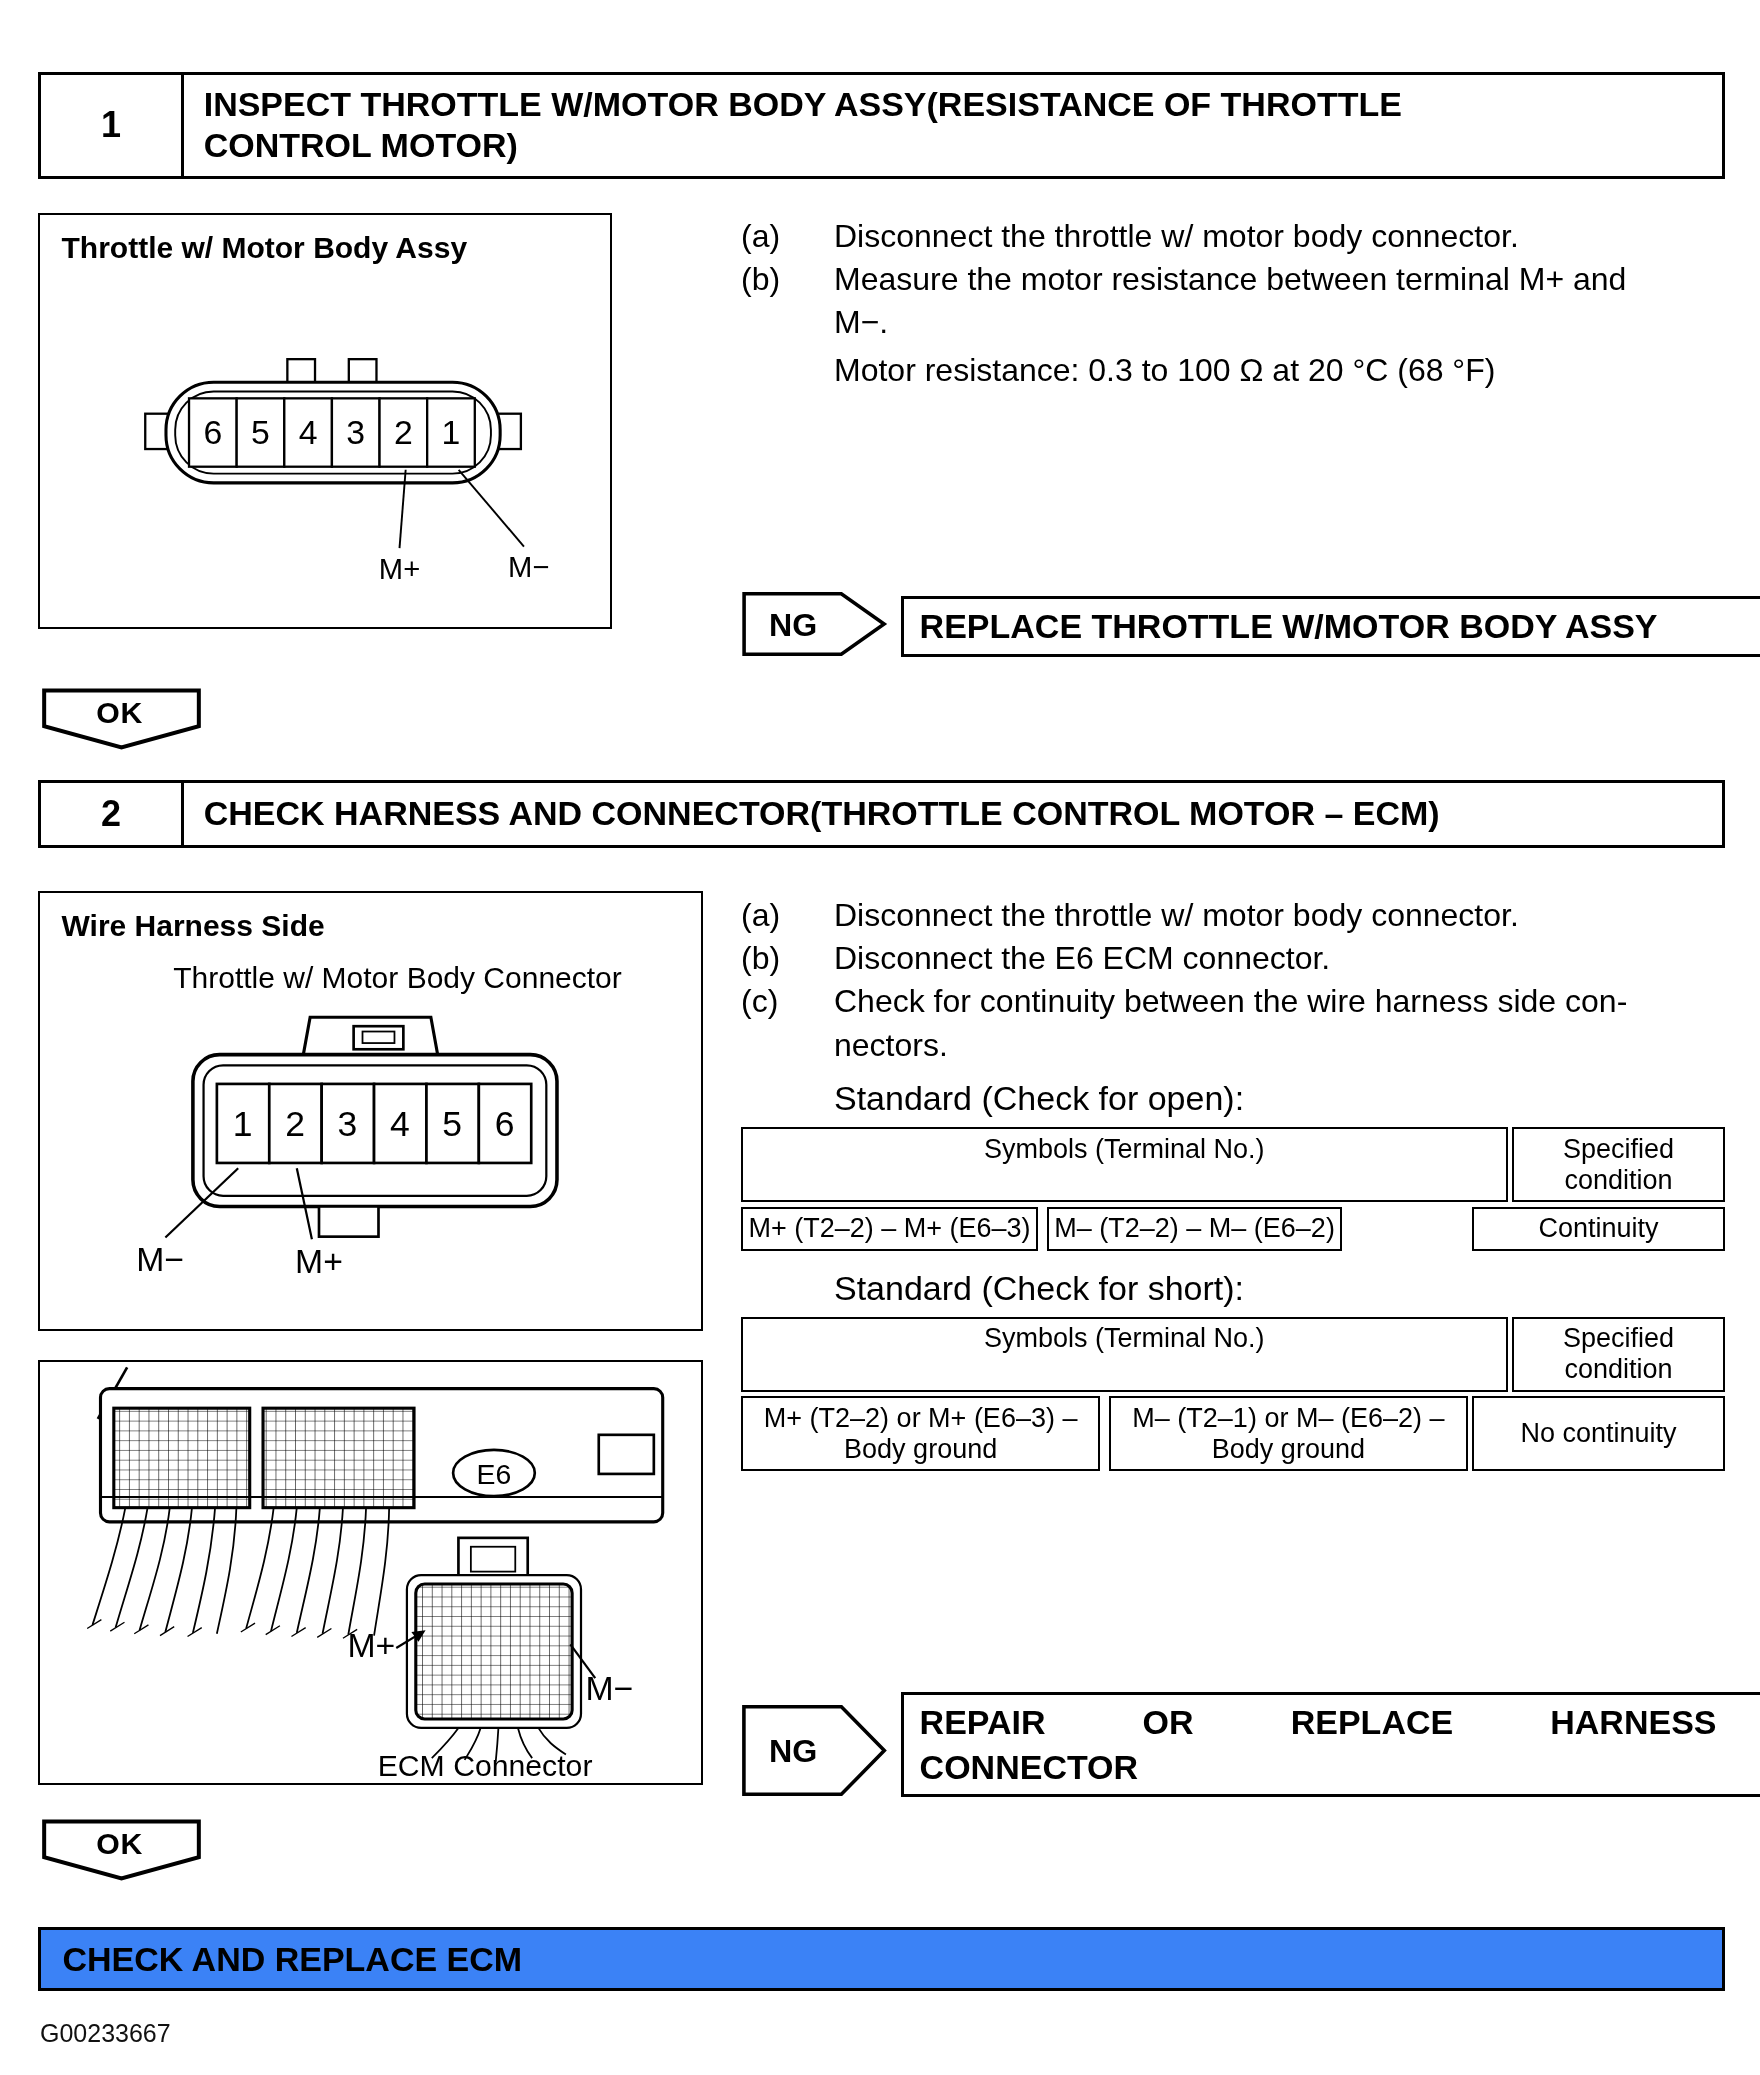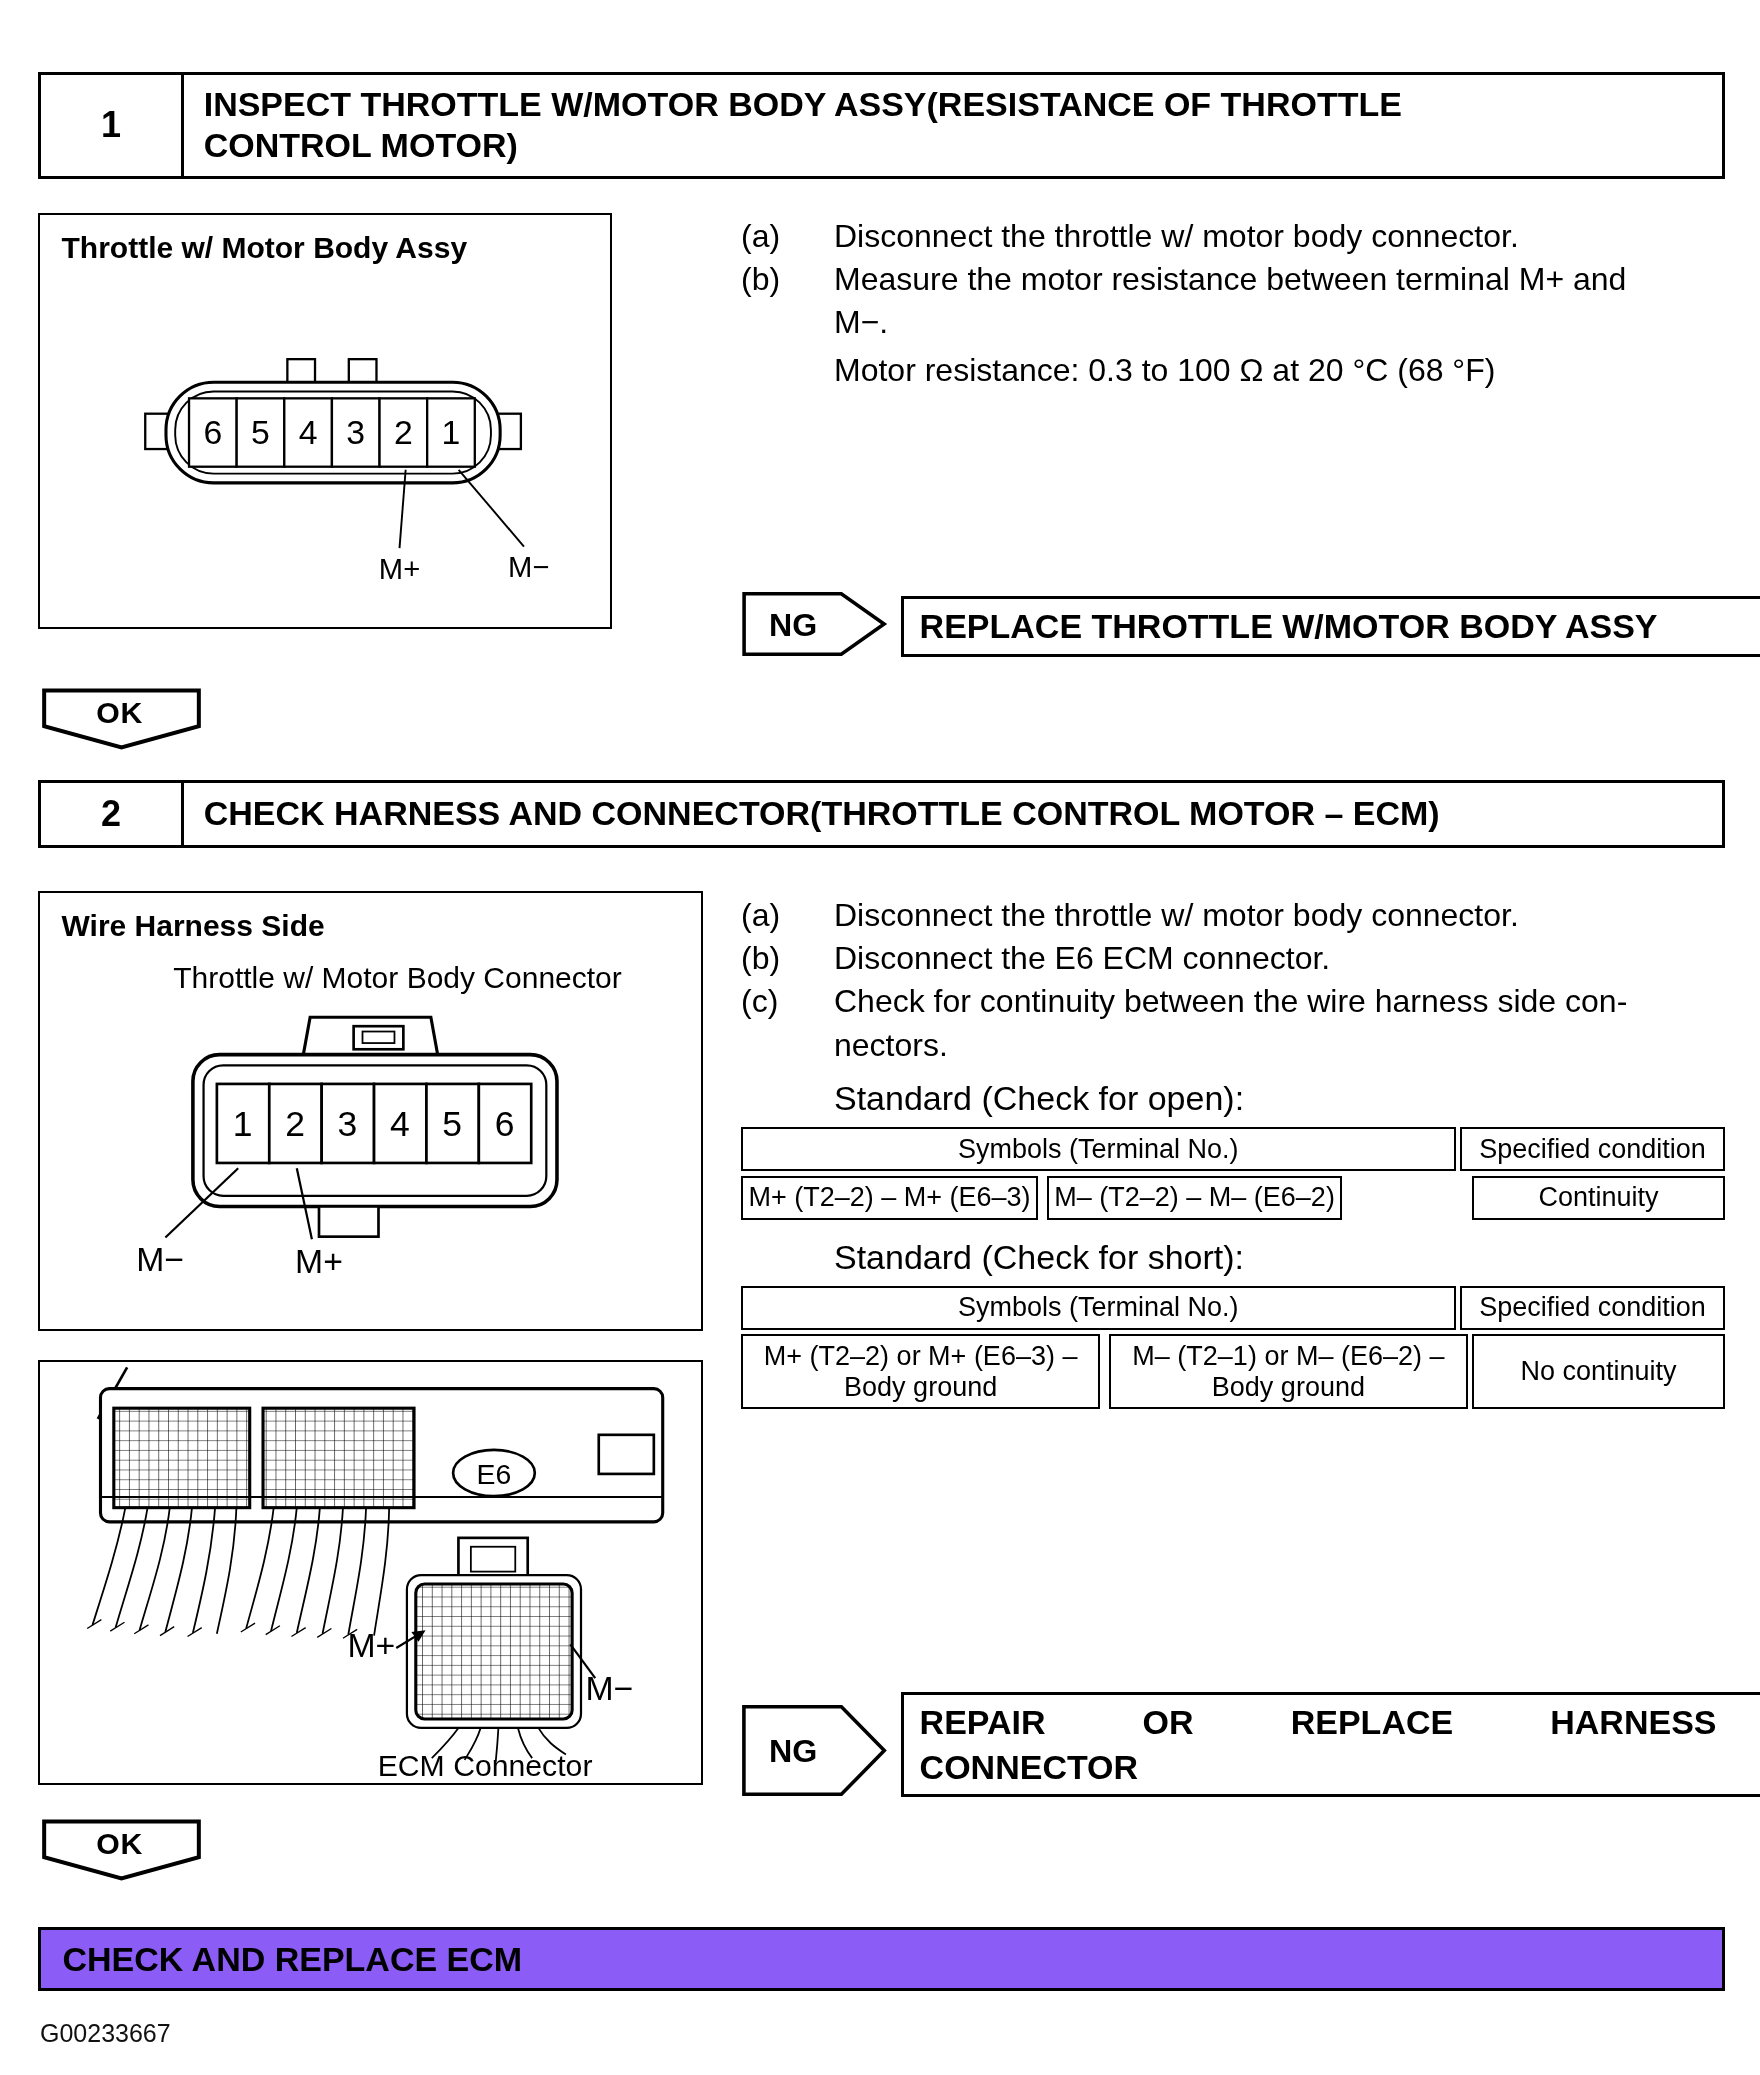--- a/index.html
+++ b/index.html
@@ -57,21 +57,21 @@
   .instr-label { width: 93px; flex: none; }
   .instr-text { flex: 1; white-space: pre-line; }
   .spec-line { margin: 7.2px 0 0 93px; font-size: 32px; font-weight: normal; }
 
   
   .std-heading { margin: 12.5px 0 9px 93px; font-size: 34px; font-weight: normal; }
   .spec-table { display: flex; flex-direction: column; gap: 4.5px; font-size: 27px; }
   .t-head { display: flex; gap: 4.5px; }
   .t-cell { border: 2.7px solid #000; text-align: center; padding: 4.5px 5.4px; background: #fff; }
   .t-head .c1 { flex: 1; }
-  .t-head .c2 { width: 265px; flex: none; }
+  .t-head .c2 { width: 213px; flex: none; }
   .t-body { display: flex; gap: 4.5px; }
   .t-rows { flex: 1; display: flex; flex-direction: row; gap: 9px; }
   .t-cond {
     width: 253px; flex: none; border: 2.7px solid #000;
     display: flex; align-items: center; justify-content: center;
   }
   .mt16 { margin-top: 18px; }
 
   
   .ng-row { position: absolute; left: 741px; display: flex; align-items: flex-end; }
@@ -86,21 +86,21 @@
 
   
   .ok-badge { position: absolute; left: 40px; }
   #ok1 { top: 687px; }
   #ok2 { top: 1818px; }
 
   
   #final-box {
     position: absolute; left: 38px; top: 1927px; width: 1687px; height: 64px;
     border: 3.6px solid #000; display: flex; align-items: center;
-    padding: 0 21.5px; font-size: 34px; font-weight: bold; background: #8b5cf6;
+    padding: 0 21.5px; font-size: 34px; font-weight: bold; background: #3b82f6;
   }
   #figure-id { position: absolute; left: 40px; top: 2019px; font-size: 25px; color: #111; }
 </style>
 </head>
 <body>
 
 <div class="page">
 
   <section class="step-header" id="step1-header">
     <div class="step-num">1</div>

